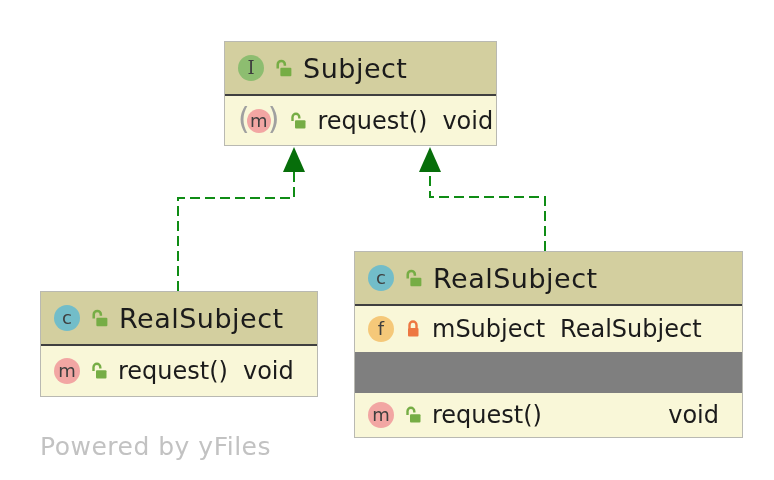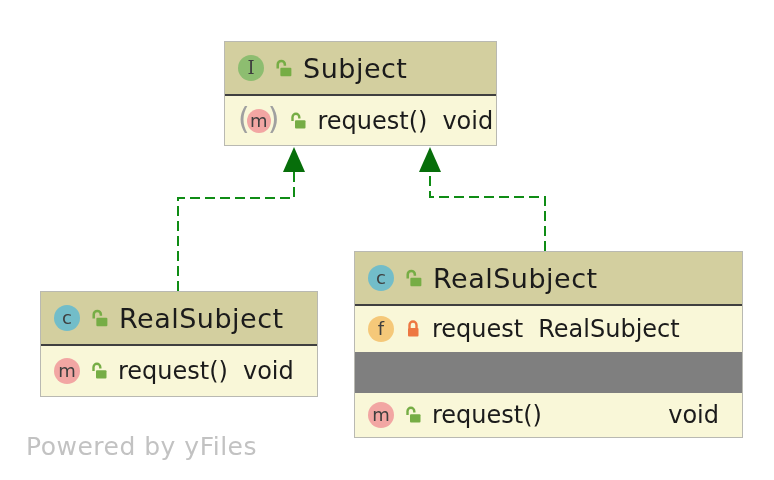--- a/index.html
+++ b/index.html
@@ -53,21 +53,21 @@
   .abs-method .badge{width:24px;height:24px;margin:0 -3px;}
   .paren{color:var(--paren,#a0a0a0);font-size:30px;font-weight:400;line-height:1;position:relative;top:-2px;}
   .lock{flex:0 0 auto;display:block;}
   .lock-open .shackle{stroke:var(--lock-open,#76ad45);}
   .lock-open .body{fill:var(--lock-open,#76ad45);}
   .lock-closed .shackle{stroke:var(--lock-closed,#ed7742);}
   .lock-closed .body{fill:var(--lock-closed,#ed7742);}
   .shackle{fill:none;stroke-width:2.4;}
   
   .watermark{
-    position:absolute;left:26px;top:432px;
+    position:absolute;left:40px;top:432px;
     font-size:25px;color:var(--watermark,#c2c2c2);letter-spacing:.5px;
   }
 </style>
 </head>
 <body>
 
 <div class="canvas">
 
   <svg class="edges" viewBox="0 0 774 480">
     <g>
@@ -144,21 +144,21 @@
       <span class="title">RealSubject</span>
     </div>
     <div class="row row-field">
       <span class="badge badge-field">
         <span>f</span>
       </span>
       <svg class="lock lock-closed" width="20" height="20" viewBox="0 0 20 20">
         <path class="shackle" d="M6.5 9.5 L6.5 6 A3.5 3.5 0 0 1 13.5 6 L13.5 9.5"></path>
         <rect class="body" x="5" y="9" width="10.5" height="8.4" rx="1"></rect>
       </svg>
-      <span class="mname">request</span>
+      <span class="mname">mSubject</span>
       <span class="mtype">RealSubject</span>
     </div>
     <div class="sep-bar"></div>
     <div class="row">
       <span class="badge badge-method">
         <span>m</span>
       </span>
       <svg class="lock lock-open" width="20" height="20" viewBox="0 0 20 20">
         <path class="shackle" d="M4.5 10 L4.5 6.2 A3.4 3.4 0 0 1 11.3 6.2 L11.3 7.4"></path>
         <rect class="body" x="7" y="9.2" width="10.5" height="8.2" rx="1"></rect>

